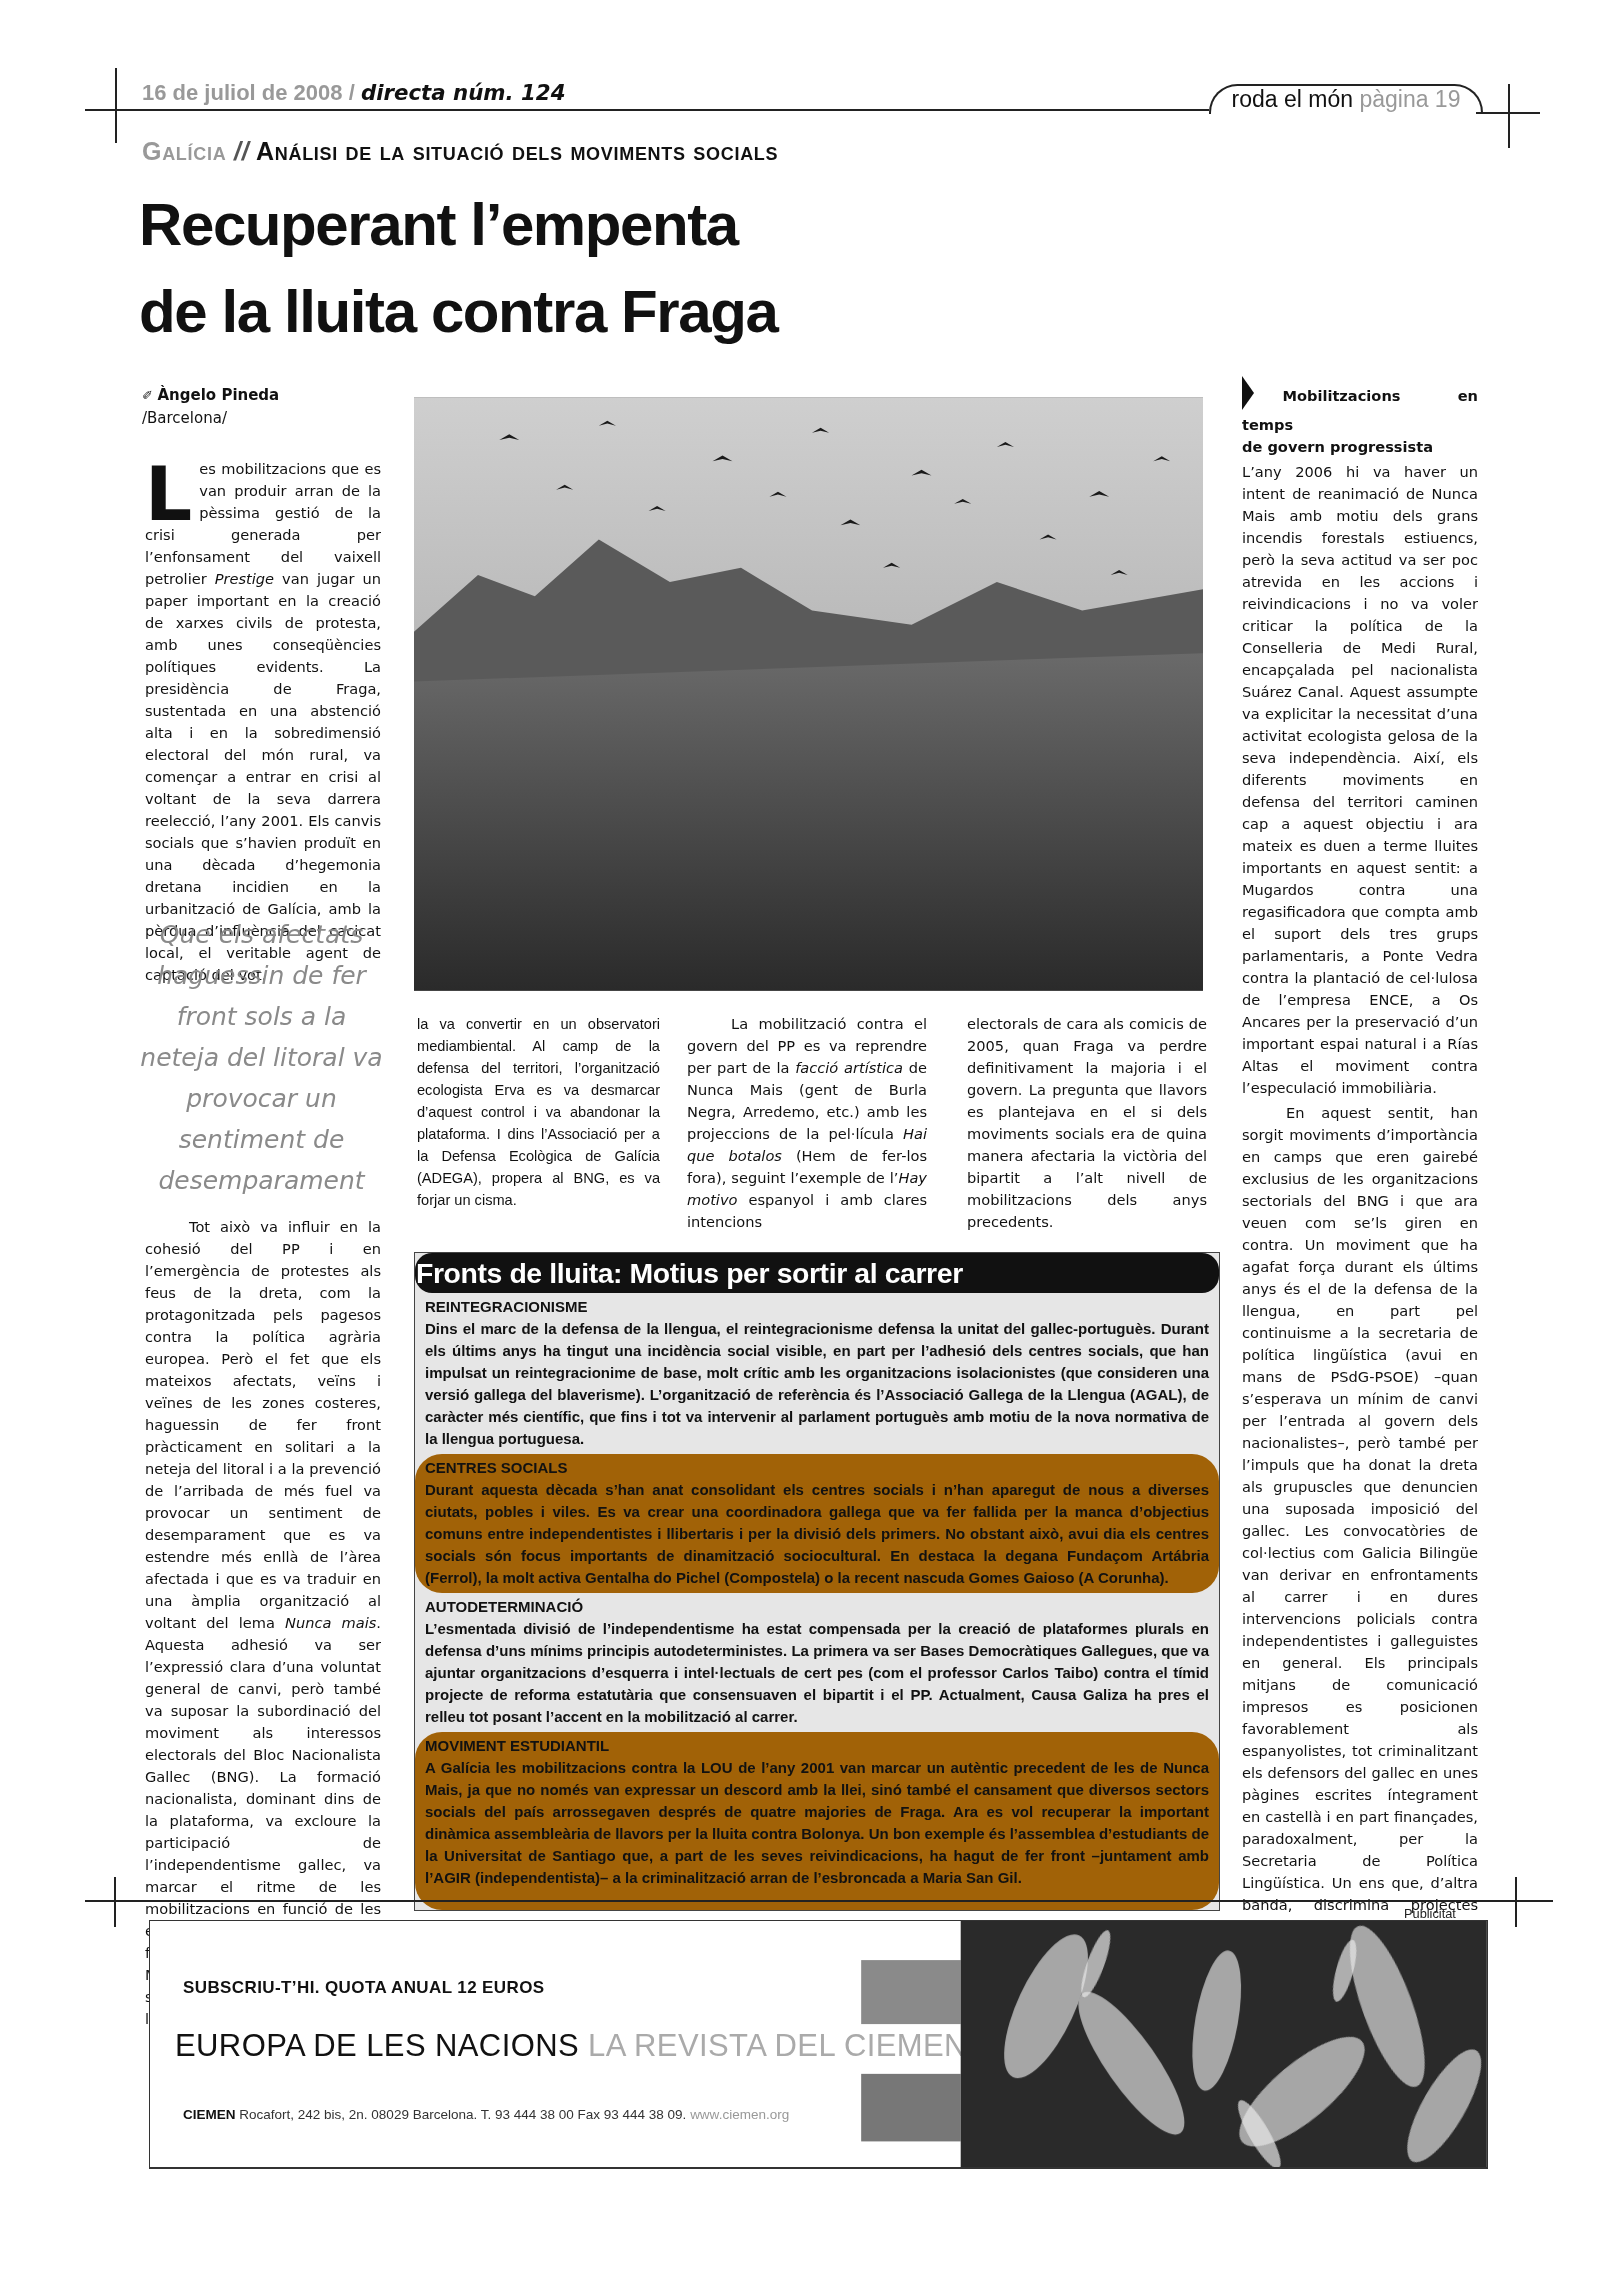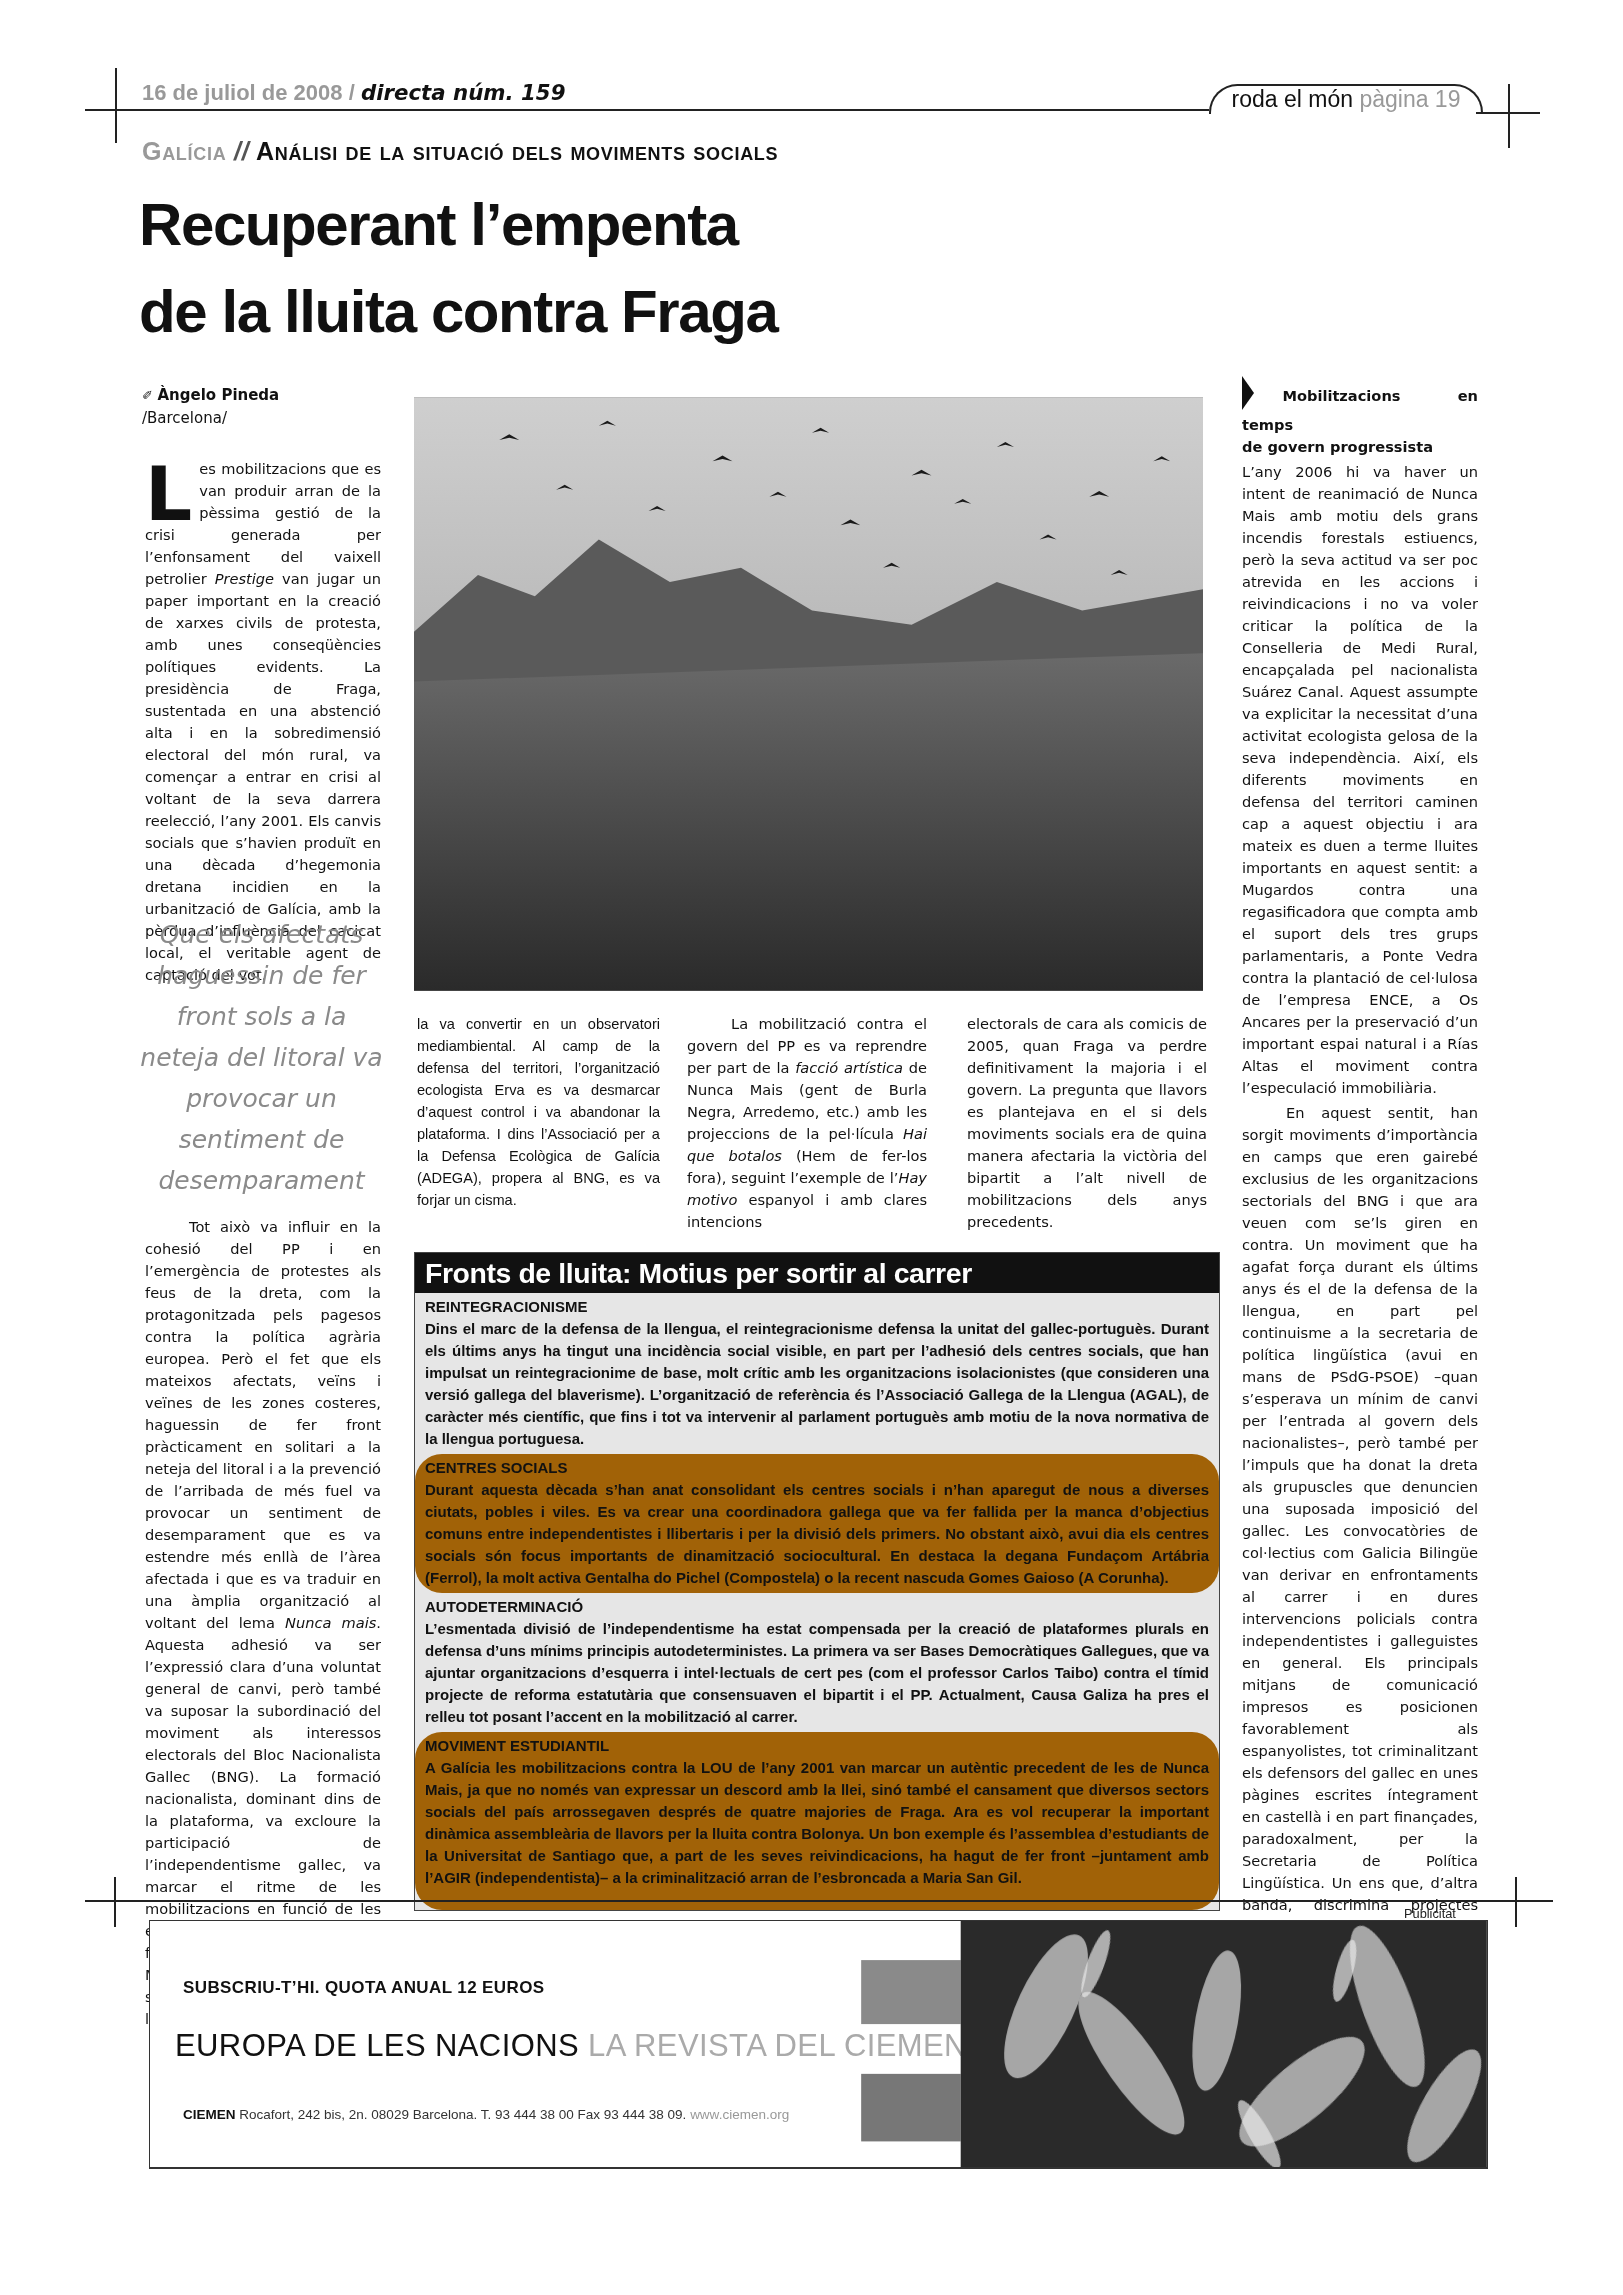--- a/index.html
+++ b/index.html
@@ -28,21 +28,21 @@
 
   .byline { left: 142px; top: 384px; font-size: 15px; line-height: 22px; font-family: "DejaVu Sans", sans-serif; }
   .byline .name { font-weight: bold; }
   .dropcap { float: left; font-size: 74px; line-height: 60px; font-weight: bold; margin: 5.7px 7.1px 0 0; font-family: "DejaVu Sans", sans-serif; }
 
   .pullquote { left: 139px; top: 914px; width: 245px; text-align: center; font-style: italic; color: #8a8a8a; font-size: 25px; line-height: 41px; font-family: "DejaVu Sans", sans-serif; }
 
   .photo { left: 414px; top: 397px; width: 789px; height: 594px; overflow: hidden; background: #888; }
 
   .box { left: 414px; top: 1252px; width: 804px; border: 1.4px solid #444; background: #e6e6e6; }
-  .box-title { background: #111; color: #fff; font-size: 28.4px; font-weight: bold; line-height: 40px; padding: 0 10px; letter-spacing: -0.4px; }
+  .box-title { background: #111; color: #fff; font-size: 28.4px; font-weight: bold; line-height: 40px; padding: 0 1px; letter-spacing: -0.4px; border-radius: 17px; }
   .box-sec { padding: 2.8px 10px 4.3px 10px; font-size: 15px; line-height: 22px; font-weight: bold; text-align: justify; border-radius: 27px; }
   .box-sec.alt { background: #a16207; }
   .box-sec .bh { display: block; }
 
   .side-head { font-weight: bold; }
   .arrow { display: inline-block; width: 0; height: 0; border-top: 17px solid transparent; border-bottom: 17px solid transparent; border-left: 12.8px solid #111; vertical-align: middle; margin-right: 28.4px; position: relative; top: -4.3px; }
 
   .sign-icon { display: inline-block; width: 14.2px; height: 14.2px; border-radius: 50%; background: #111; color: #fff; font-size: 8.5px; line-height: 14.2px; text-align: center; font-weight: bold; font-style: italic; vertical-align: middle; }
 
   .publicitat { left: 1404px; top: 1906px; font-size: 12.8px; color: #222; }
@@ -59,21 +59,21 @@
 <body>
 
 <div class="vline" style="left:115px; top:68px; height:75px;"></div>
 <div class="hline" style="left:85px; top:109px; width:1124px;"></div>
 <div class="hline" style="left:1476px; top:112px; width:64px;"></div>
 <div class="vline" style="left:1508px; top:84px; height:64px;"></div>
 
 <div class="abs header-left">
   <span>16 de juliol de 2008</span>
   <span class="slash">/</span>
-  <span class="issue">directa núm. 159</span>
+  <span class="issue">directa núm. 124</span>
 </div>
 <div class="abs tab-right">
   <span>roda el món</span>
   <span class="pg">pàgina 19</span>
 </div>
 
 <div class="abs kicker">
   <span class="sec">Galícia</span>
   <span class="sep">//</span>
   <span>Análisi de la situació dels moviments socials</span>

